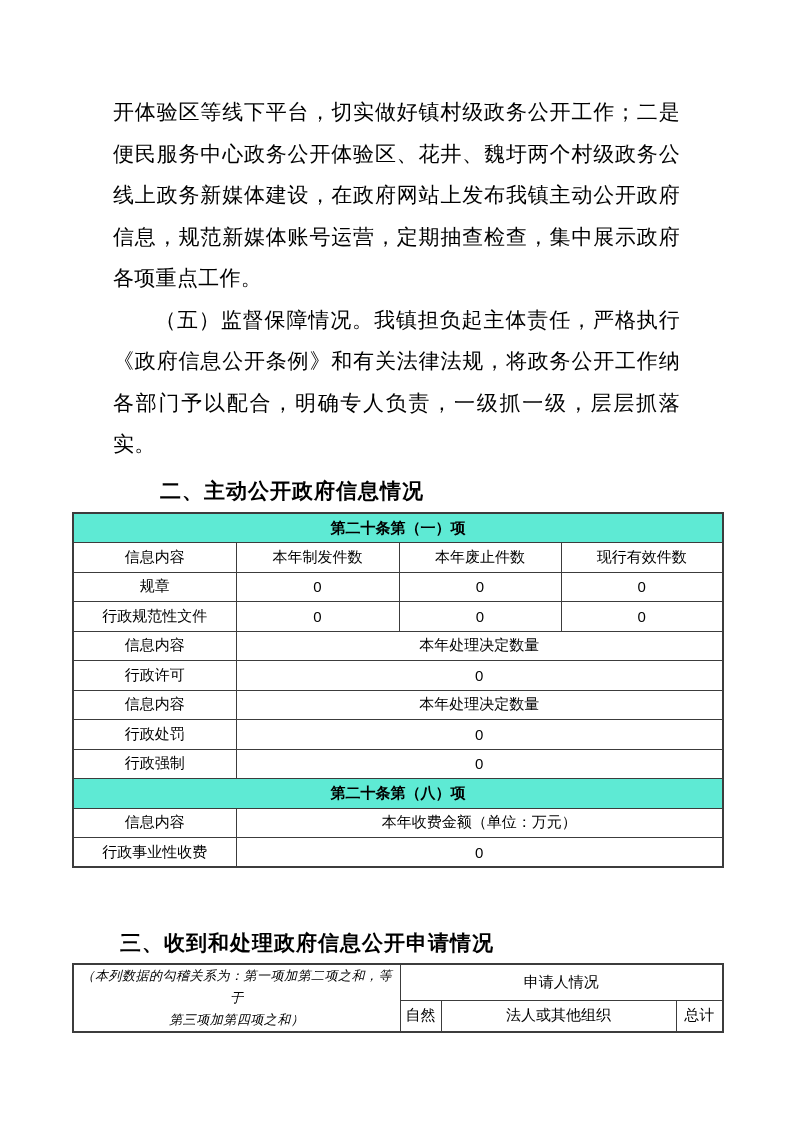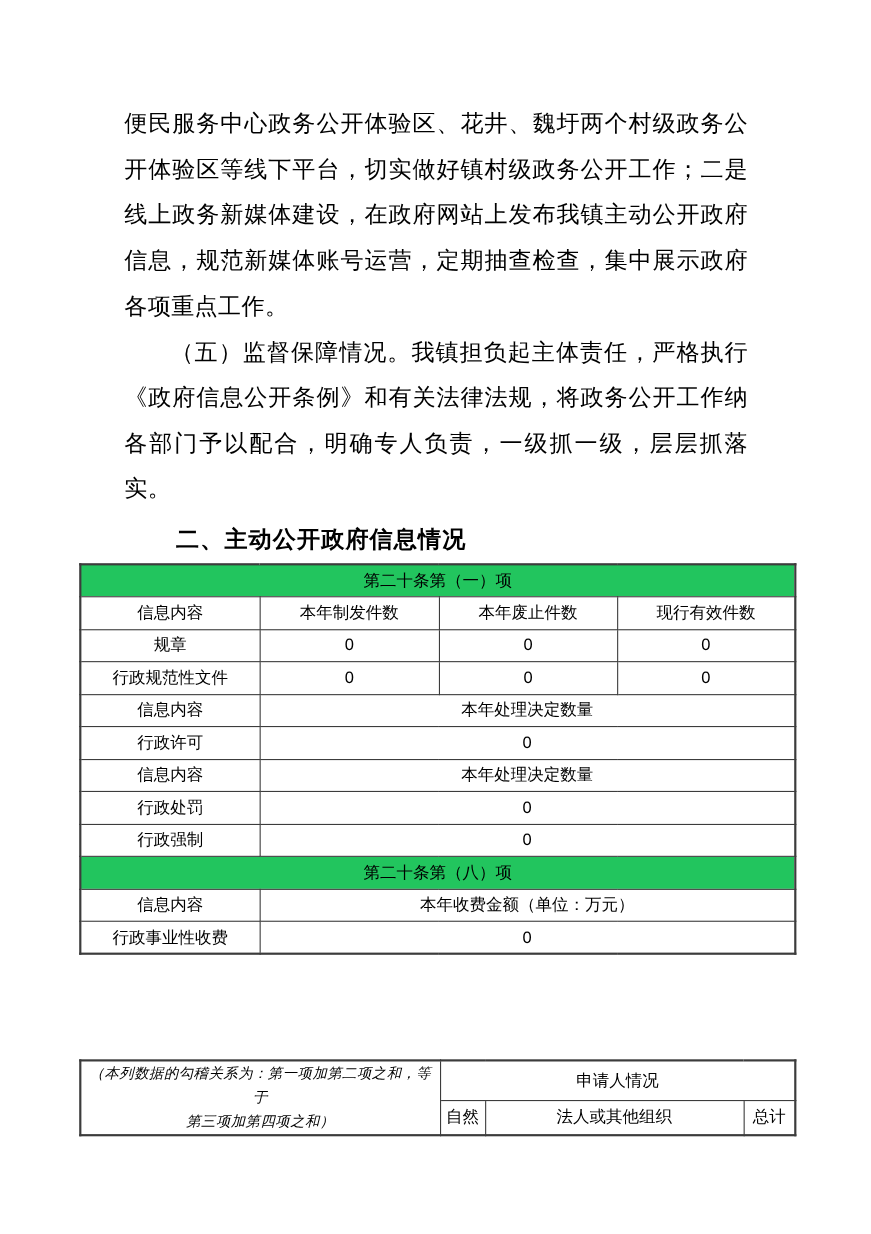--- a/index.html
+++ b/index.html
@@ -32,37 +32,37 @@
   
   table{border-collapse:collapse;table-layout:fixed;}
   .t1{position:absolute;top:512px;left:72px;width:650px;border:2px solid #3c3c3c;}
   .t2{position:absolute;top:963px;left:72px;width:650px;border:2px solid #3c3c3c;}
   .t1 td,.t2 td{
     border:1.4px solid #3c3c3c;text-align:center;vertical-align:middle;
     font-family:"Liberation Sans","DejaVu Sans",sans-serif;
     font-size:15px;color:#000;padding:0 2px;overflow:hidden;
   }
   .t1 tr{height:29.5px;}
-  .t1 tr.band td{background:#22c55e;}
+  .t1 tr.band td{background:#5eead4;font-weight:bold;}
   .t2 tr.r1{height:31px;padding-left:38px;}
   .t2 tr.r2{height:27px;}
   .t2 td.note{
     font-family:"Liberation Serif","DejaVu Serif",serif;
     font-style:italic;font-size:13px;letter-spacing:0.5px;
   }
   .t2 td.note div{line-height:22px;}
 </style>
 </head>
 <body>
 
 <div class="page">
 
   <div class="body-text">
+    <div class="bline">开体验区等线下平台，切实做好镇村级政务公开工作；二是</div>
     <div class="bline">便民服务中心政务公开体验区、花井、魏圩两个村级政务公</div>
-    <div class="bline">开体验区等线下平台，切实做好镇村级政务公开工作；二是</div>
     <div class="bline">线上政务新媒体建设，在政府网站上发布我镇主动公开政府</div>
     <div class="bline">信息，规范新媒体账号运营，定期抽查检查，集中展示政府</div>
     <div class="bline pl">各项重点工作。</div>
     <div class="bline ind">（五）监督保障情况。我镇担负起主体责任，严格执行</div>
     <div class="bline">《政府信息公开条例》和有关法律法规，将政务公开工作纳</div>
     <div class="bline pl">各部门予以配合，明确专人负责，一级抓一级，层层抓落实。</div>
   </div>
 
   <div class="sec-heading h2">二、主动公开政府信息情况</div>
 
@@ -125,20 +125,21 @@
       <td>信息内容</td>
       <td colspan="3">本年收费金额（单位：万元）</td>
     </tr>
     <tr>
       <td>行政事业性收费</td>
       <td colspan="3">0</td>
     </tr>
   </tbody>
     </table>
 
+  <div class="sec-heading h3">三、收到和处理政府信息公开申请情况</div>
 
   <table class="t2">
     <colgroup>
       <col style="width:327px">
         <col style="width:41px">
         <col style="width:235px">
         <col style="width:47px">
     </colgroup>
     <tbody>
         <tr class="r1">

